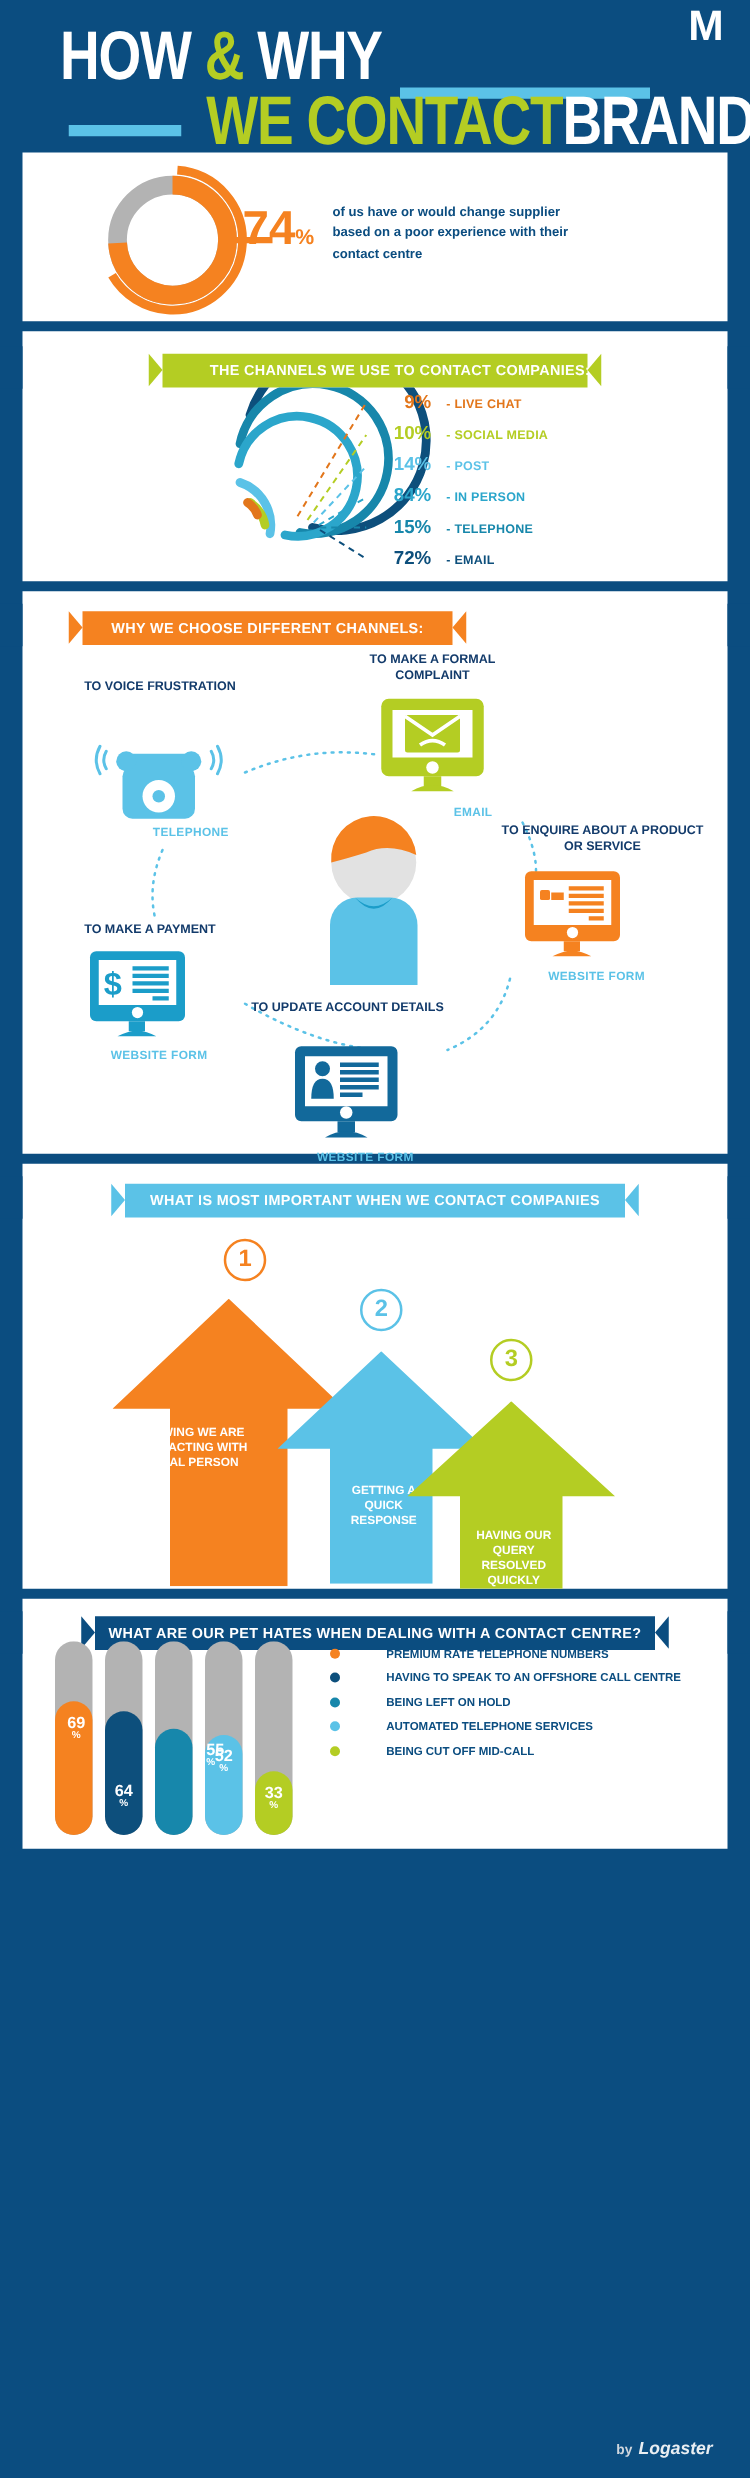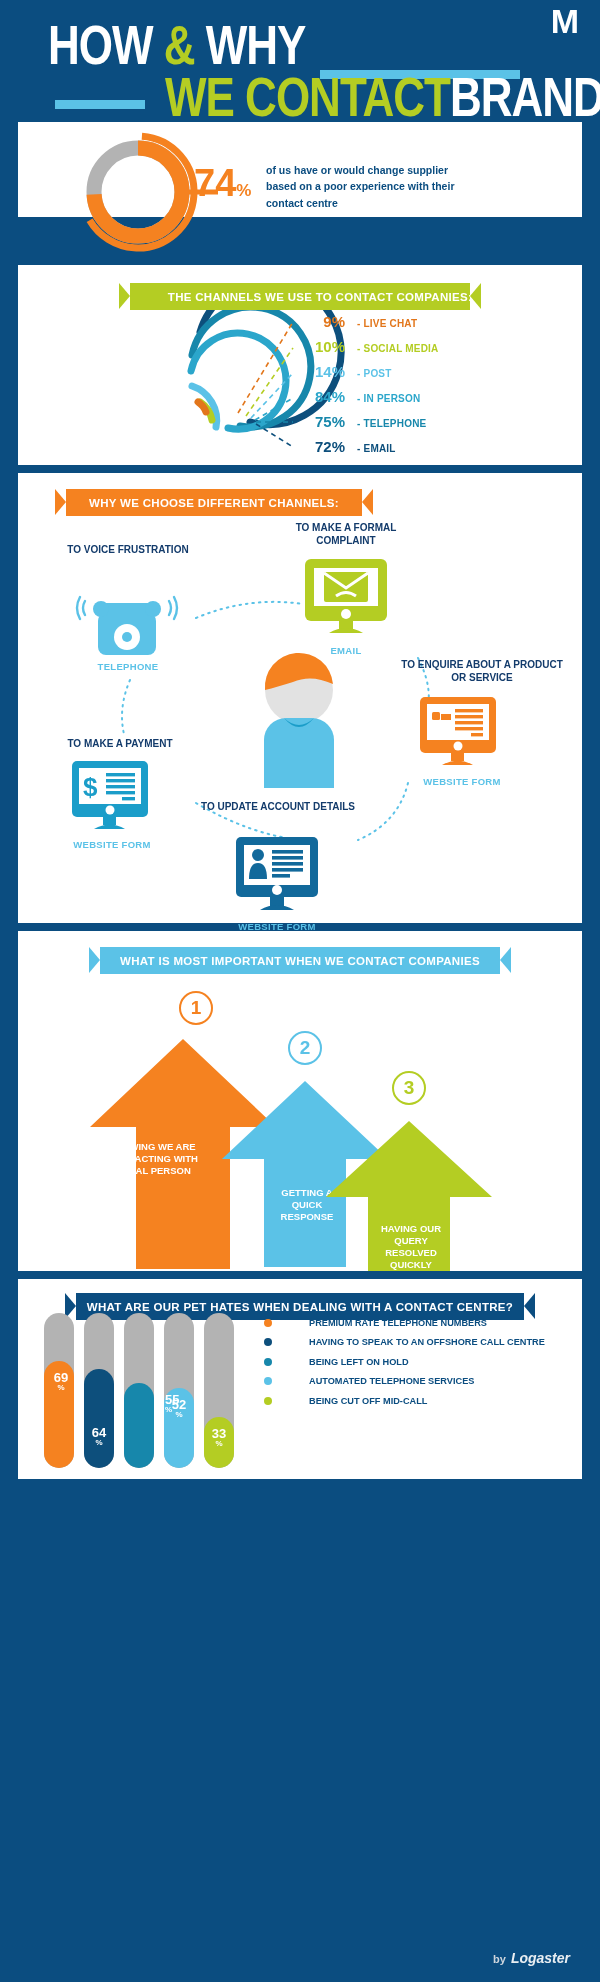--- a/index.html
+++ b/index.html
@@ -72,21 +72,21 @@
   .rb-orange::before { border-color: transparent transparent transparent #f58220; }
   .rb-orange::after  { border-color: transparent #f58220 transparent transparent; }
   .rb-blue { background: #5bc2e7; }
   .rb-blue::before { border-color: transparent transparent transparent #5bc2e7; }
   .rb-blue::after  { border-color: transparent #5bc2e7 transparent transparent; }
   .rb-dark { background: #0b4d80; }
   .rb-dark::before { border-color: transparent transparent transparent #0b4d80; }
   .rb-dark::after  { border-color: transparent #0b4d80 transparent transparent; }
 
   
-  #sec1 { top: 122px; height: 95px; padding-left: 23px; }
+  #sec1 { top: 122px; height: 135px; padding-left: 23px; }
   .s1-text {
     position: absolute; left: 248px; top: 40px; width: 210px;
     color: #0b4d80; font-size: 10.5px; line-height: 1.55; font-weight: bold;
   }
   .s1-num {
     position: absolute; left: 176px; top: 42px;
     color: #f58220; font-size: 38px; font-weight: bold; line-height: 1;
   }
   .s1-num .pc { font-size: 17px; }
 
@@ -100,21 +100,21 @@
   .chan-lbl { margin-left: 12px; font-size: 10px; font-weight: bold; letter-spacing: .2px; }
 
   
   #sec3 { top: 473px; height: 450px; }
   .why-lbl {
     position: absolute; color: #133b6b; font-weight: bold;
     font-size: 10px; line-height: 1.3; text-align: center;
   }
   .why-sub {
     position: absolute; color: #5bc2e7; font-weight: bold;
-    font-size: 9.5px; text-align: center; letter-spacing: .3px;
+    font-size: 9.5px; text-align: right; letter-spacing: .3px;
   }
 
   
   #sec4 { top: 931px; height: 340px; }
   .rank-circle {
     position: absolute; width: 34px; height: 34px; border-radius: 50%;
     border: 2.5px solid; display: flex; align-items: center;
     justify-content: center; font-size: 19px; font-weight: bold;
   }
   .arrow-txt {
@@ -211,21 +211,21 @@
       </div>
       <div class="chan-row">
         <span class="chan-pct" style="color:#5bc2e7">14%</span>
         <span class="chan-lbl" style="color:#5bc2e7">- POST</span>
       </div>
       <div class="chan-row">
         <span class="chan-pct" style="color:#2ba6cb">84%</span>
         <span class="chan-lbl" style="color:#2ba6cb">- IN PERSON</span>
       </div>
       <div class="chan-row">
-        <span class="chan-pct" style="color:#1787ab">75%</span>
+        <span class="chan-pct" style="color:#1787ab">15%</span>
         <span class="chan-lbl" style="color:#1787ab">- TELEPHONE</span>
       </div>
       <div class="chan-row">
         <span class="chan-pct" style="color:#0d4f7c">72%</span>
         <span class="chan-lbl" style="color:#0d4f7c">- EMAIL</span>
       </div>
     </div>
   </div>
 
   <div class="panel" id="sec3">

